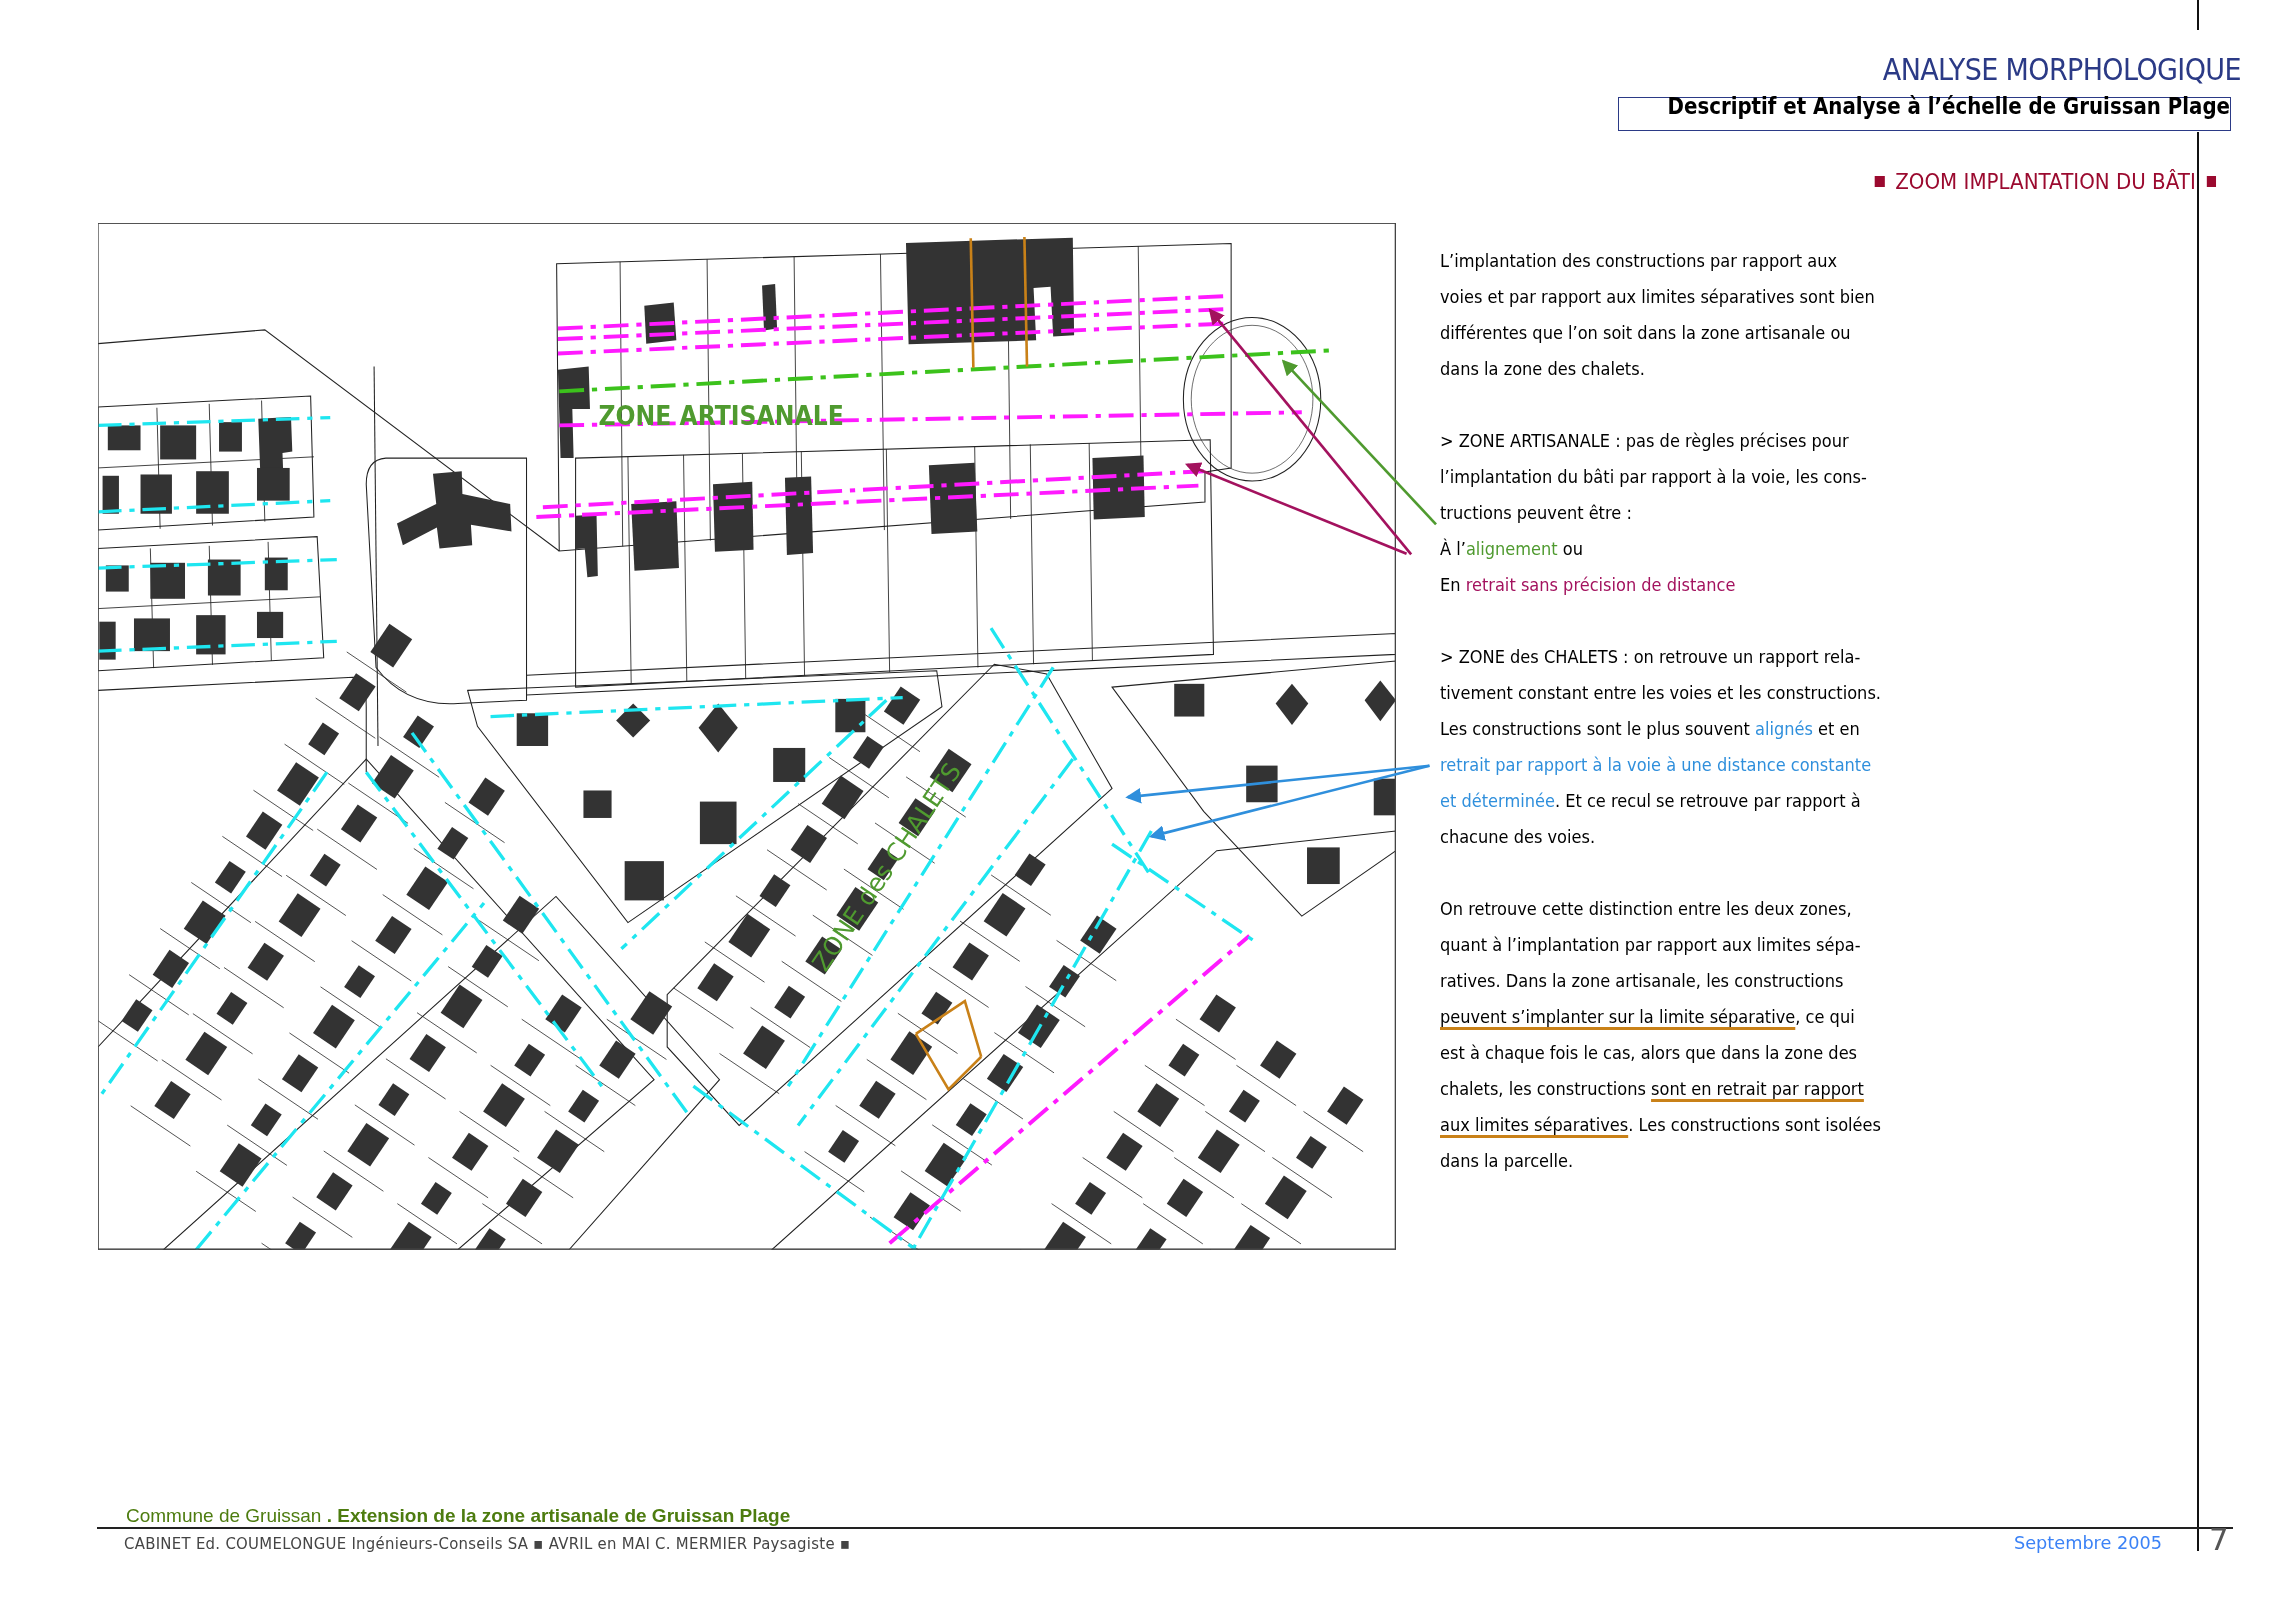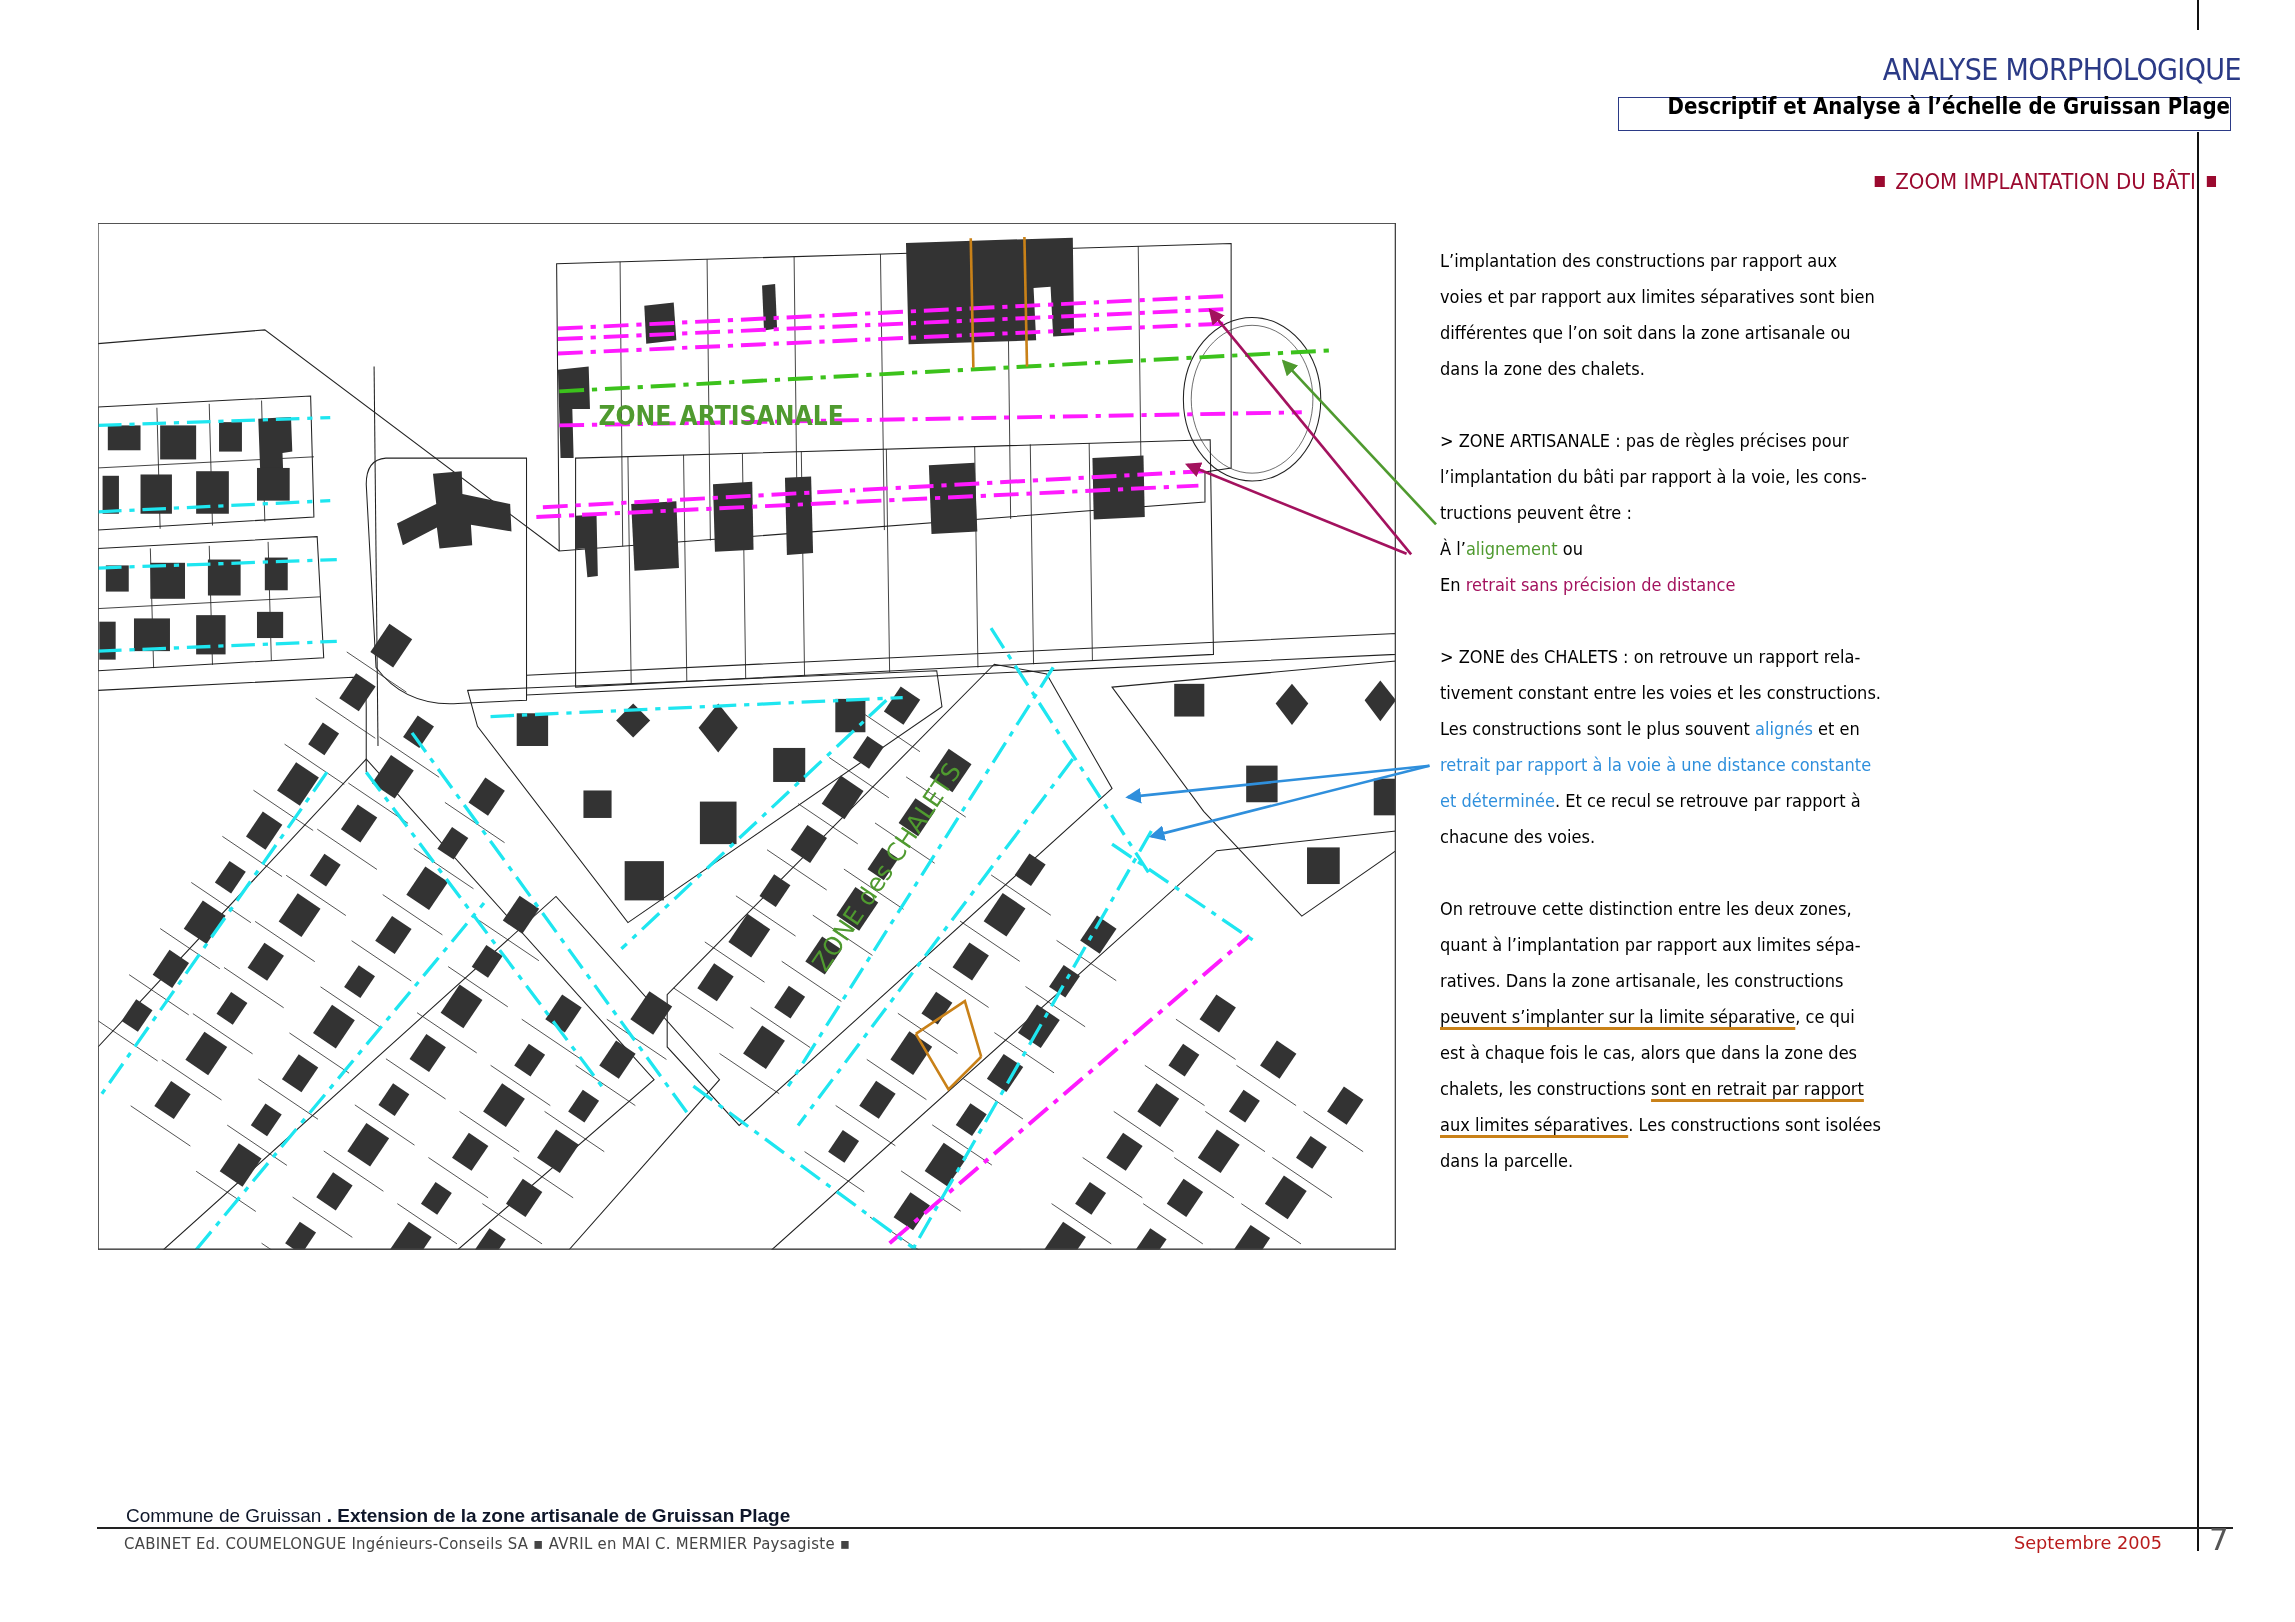--- a/index.html
+++ b/index.html
@@ -21,25 +21,25 @@
   #body-text .gap { height:36px; }
   .c-green { color:#4f9a2f; }
   .c-magenta { color:#a3125e; }
   .c-blue { color:#2f8fdc; }
   .u-orange { text-decoration:underline; text-decoration-color:#c98118; text-decoration-thickness:2.6px; text-underline-offset:3.9px; }
 
   
   #map { left:98px; top:223px; width:1298px; height:1027px; }
 
   
-  #ft-1 { left:126px; top:1505px; font-family:"Liberation Sans", sans-serif; font-size:19px; color:#0f172a; white-space:nowrap; }
+  #ft-1 { left:126px; top:1505px; font-family:"Liberation Sans", sans-serif; font-size:19px; color:#4d7c0f; white-space:nowrap; }
   #ft-1 b { font-weight:bold; }
   #ft-line { left:97px; top:1527px; width:2136px; height:2px; background:#222; }
   #ft-2 { left:124px; top:1534px; font-size:15.7px; color:#444; white-space:nowrap; transform:scaleX(0.95); transform-origin:left center; letter-spacing:0.3px; }
-  #ft-date { left:2014px; top:1533px; font-size:17.7px; color:#b91c1c; white-space:nowrap; }
+  #ft-date { left:2014px; top:1533px; font-size:17.7px; color:#3b82f6; white-space:nowrap; }
   #ft-page { left:2209px; top:1521px; font-size:31px; color:#555; }
 </style>
 </head>
 <body>
 
 <div class="abs" id="vline-top"></div>
 <div class="abs" id="vline-main"></div>
 <div class="abs" id="hdr-title">ANALYSE MORPHOLOGIQUE</div>
 <div class="abs" id="hdr-box"></div>
 <div class="abs" id="hdr-sub">Descriptif et Analyse à l’échelle de Gruissan Plage</div>

